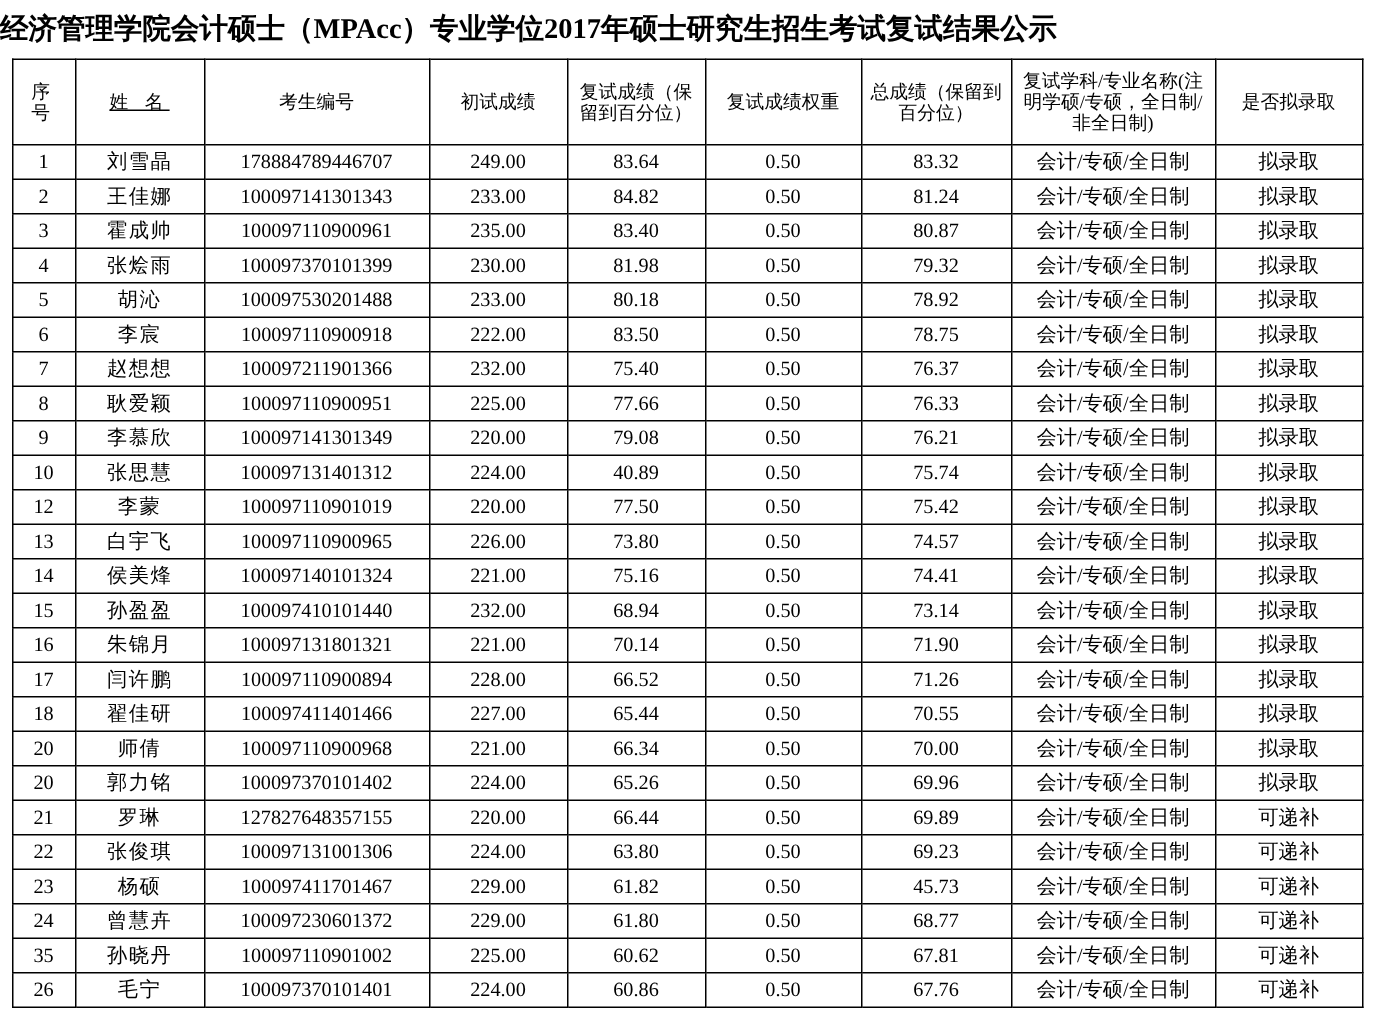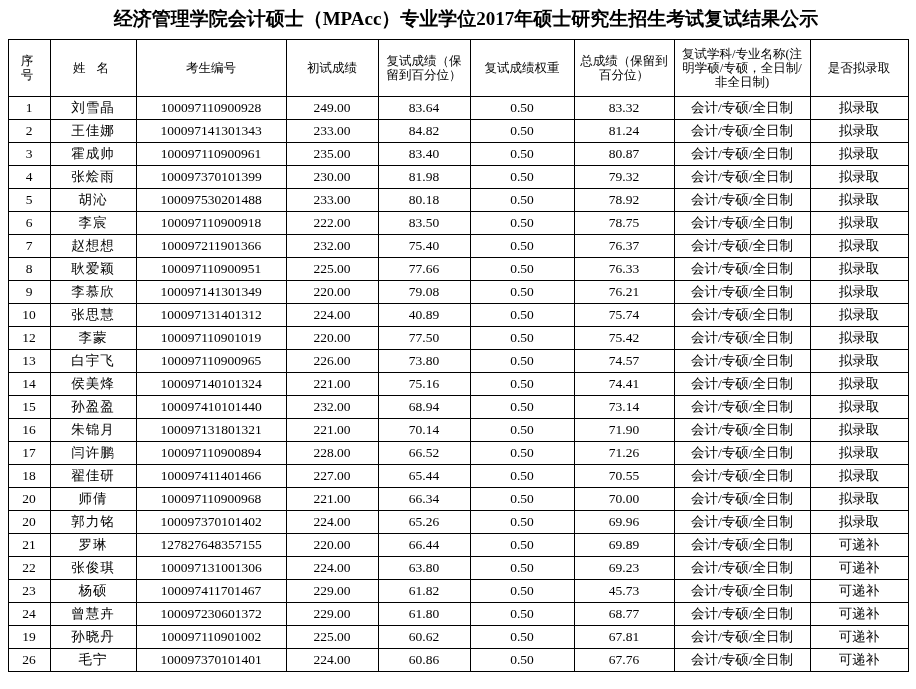--- a/index.html
+++ b/index.html
@@ -13,25 +13,24 @@
     font-family: "Liberation Serif", "DejaVu Serif", serif;
     color: #000000;
     overflow: hidden;
   }
   .page {
     width: 916px;
     box-sizing: border-box;
     padding: 0;
   }
   .doc-title {
-    text-align: center;
     font-weight: bold;
     font-size: 19px;
     letter-spacing: 0px;
-    padding: 6px 0 7px 16px;
+    padding: 6px 0 7px 0;
     white-space: nowrap;
     font-family: "Liberation Serif", "DejaVu Serif", serif;
   }
   table.result-table {
     border-collapse: collapse;
     width: 900px;
     margin: 0 auto;
     table-layout: fixed;
     font-size: 13px;
   }
@@ -69,20 +68,21 @@
     letter-spacing: 1px;
   }
   td.num-cell {
     font-family: "Liberation Serif", "DejaVu Serif", serif;
   }
   .hdr-seq {
     letter-spacing: 4px;
   }
   .hdr-name {
     letter-spacing: 4px;
+    text-decoration: underline;
   }
 </style>
 </head>
 <body>
 
 <div class="page">
   <div class="doc-title">经济管理学院会计硕士（MPAcc）专业学位2017年硕士研究生招生考试复试结果公示</div>
 
   <table class="result-table">
     <colgroup>
@@ -106,21 +106,21 @@
         <td>复试成绩权重</td>
         <td>总成绩（保留到百分位）</td>
         <td>复试学科/专业名称(注明学硕/专硕，全日制/非全日制)</td>
         <td>是否拟录取</td>
       </tr>
     </thead>
     <tbody id="table-body">
         <tr>
           <td class="num-cell">1</td>
           <td class="name-cell">刘雪晶</td>
-          <td class="num-cell">100097110900928</td>
+          <td class="num-cell">178884789446707</td>
           <td class="num-cell">249.00</td>
           <td class="num-cell">83.64</td>
           <td class="num-cell">0.50</td>
           <td class="num-cell">83.32</td>
           <td>会计/专硕/全日制</td>
           <td>拟录取</td>
         </tr>
         <tr>
           <td class="num-cell">2</td>
           <td class="name-cell">王佳娜</td>
@@ -357,21 +357,21 @@
           <td class="name-cell">曾慧卉</td>
           <td class="num-cell">100097230601372</td>
           <td class="num-cell">229.00</td>
           <td class="num-cell">61.80</td>
           <td class="num-cell">0.50</td>
           <td class="num-cell">68.77</td>
           <td>会计/专硕/全日制</td>
           <td>可递补</td>
         </tr>
         <tr>
-          <td class="num-cell">19</td>
+          <td class="num-cell">35</td>
           <td class="name-cell">孙晓丹</td>
           <td class="num-cell">100097110901002</td>
           <td class="num-cell">225.00</td>
           <td class="num-cell">60.62</td>
           <td class="num-cell">0.50</td>
           <td class="num-cell">67.81</td>
           <td>会计/专硕/全日制</td>
           <td>可递补</td>
         </tr>
         <tr>

